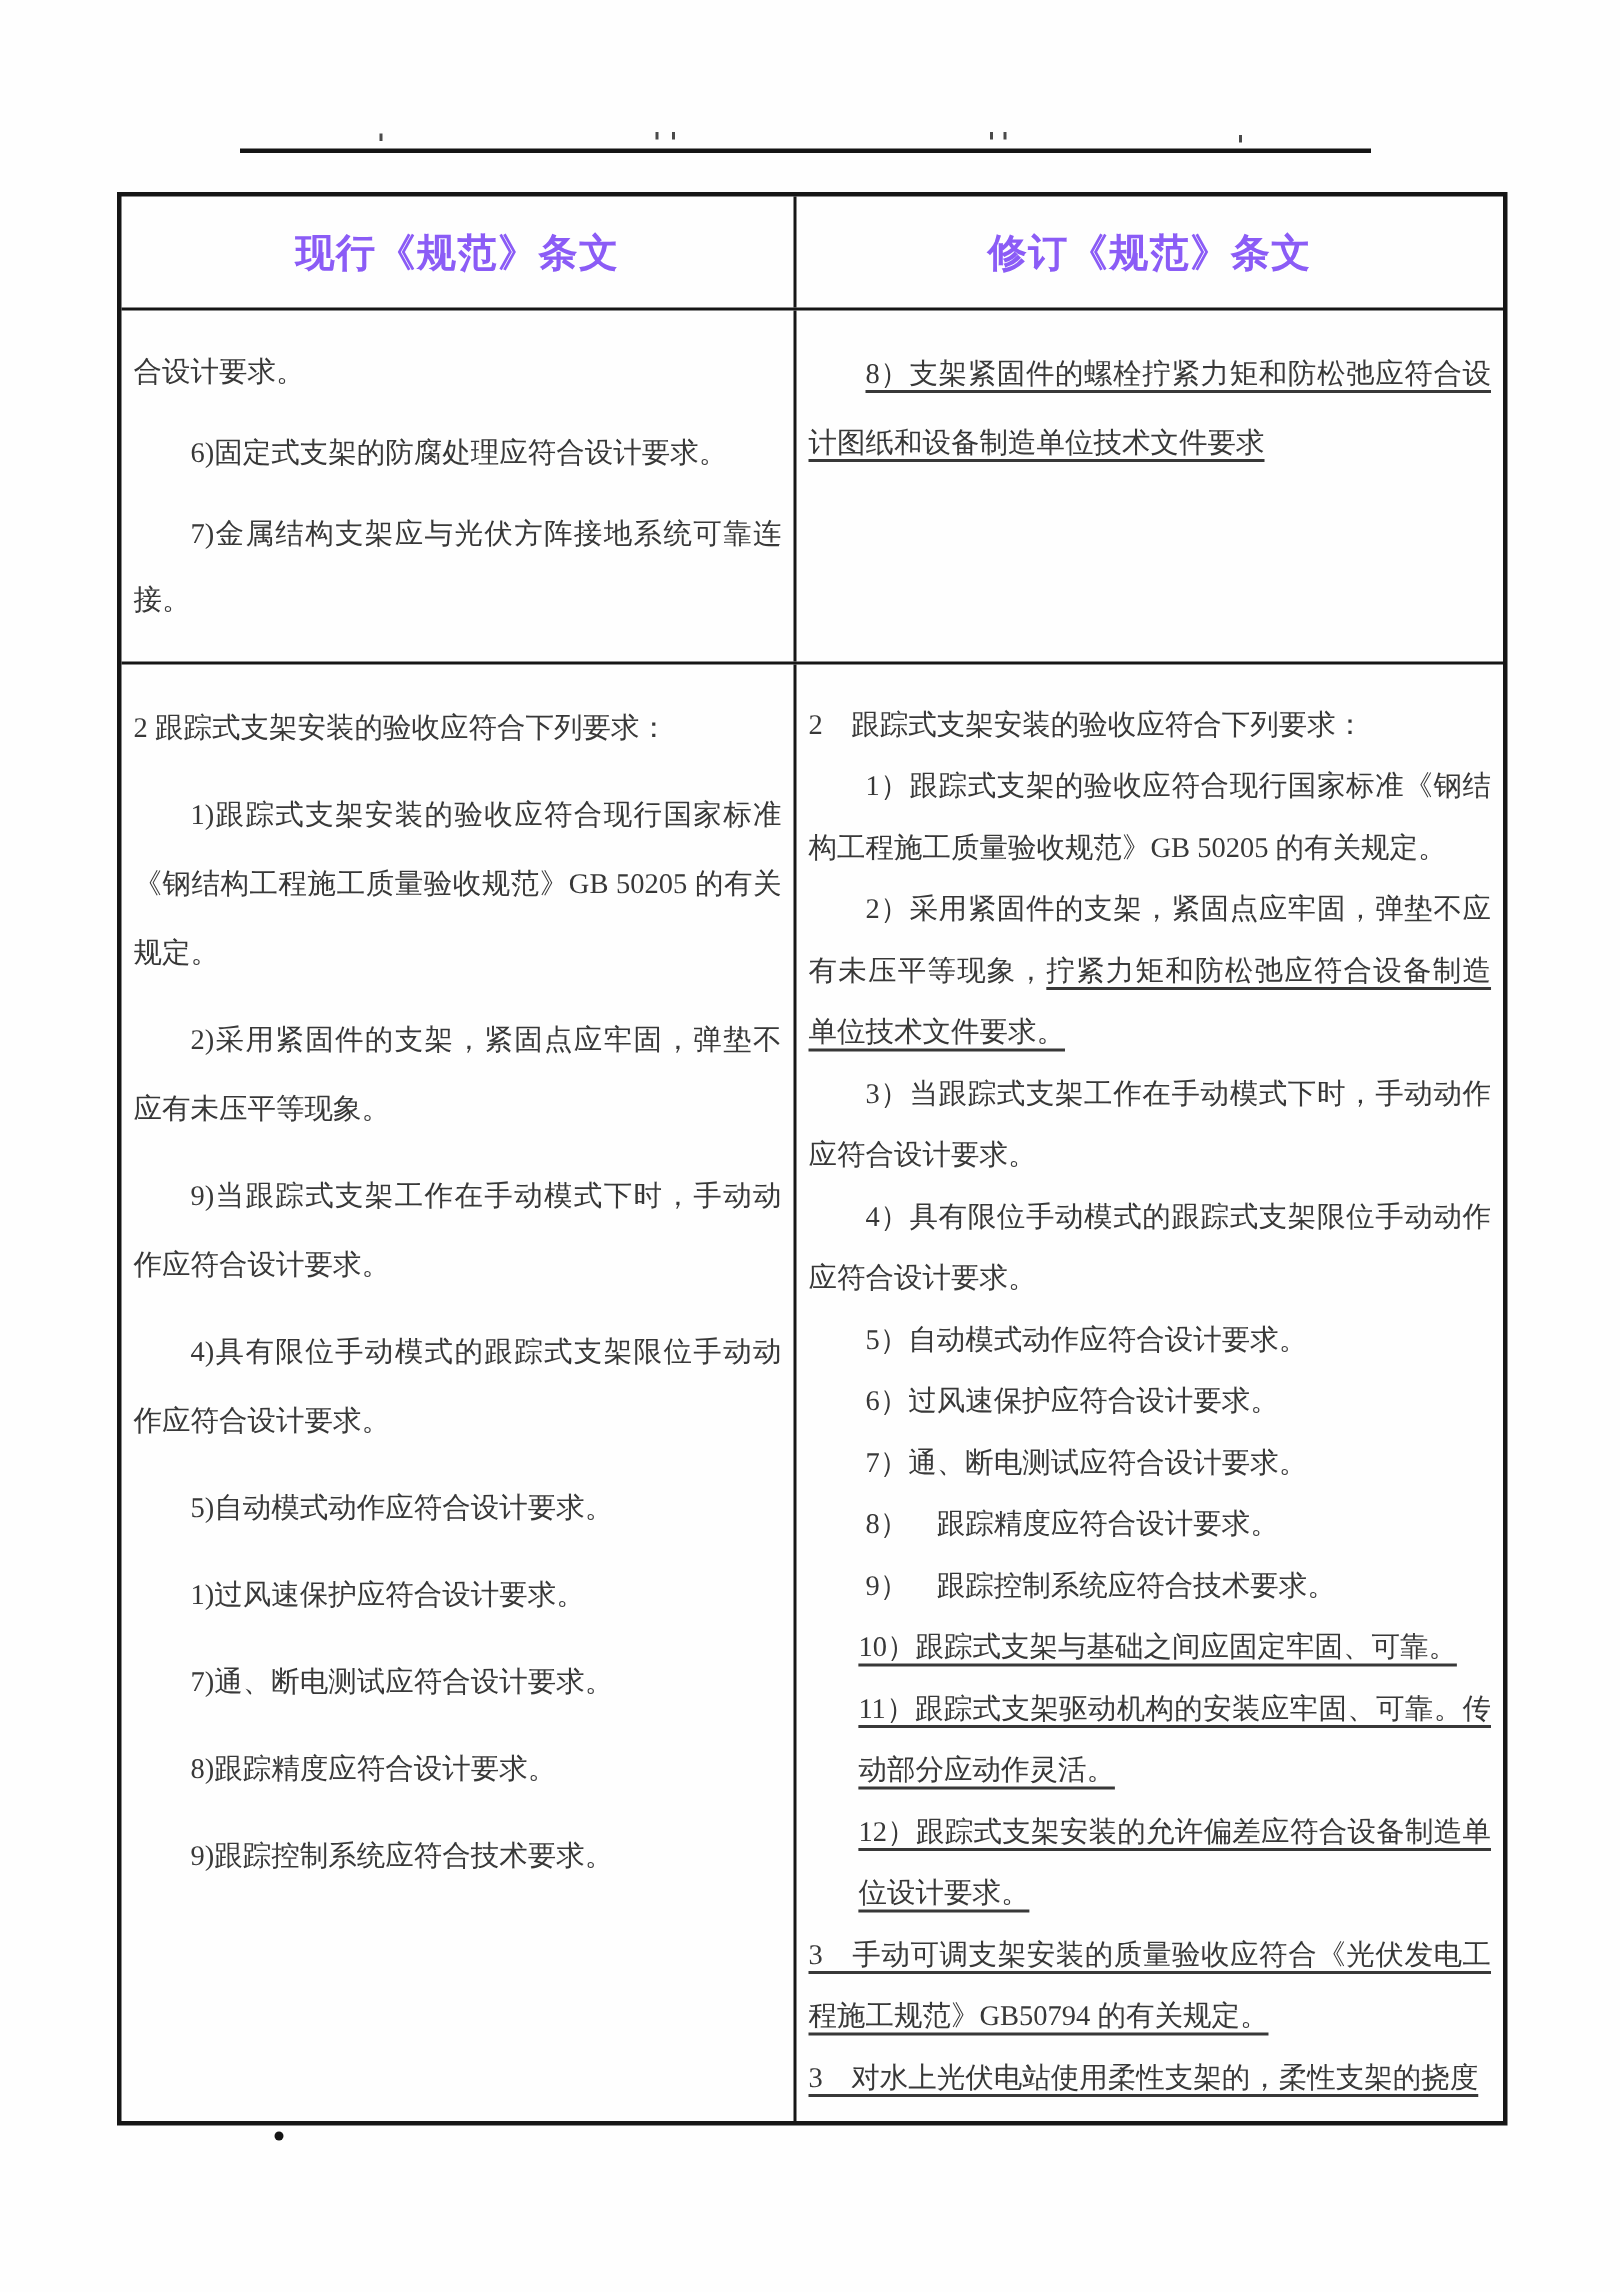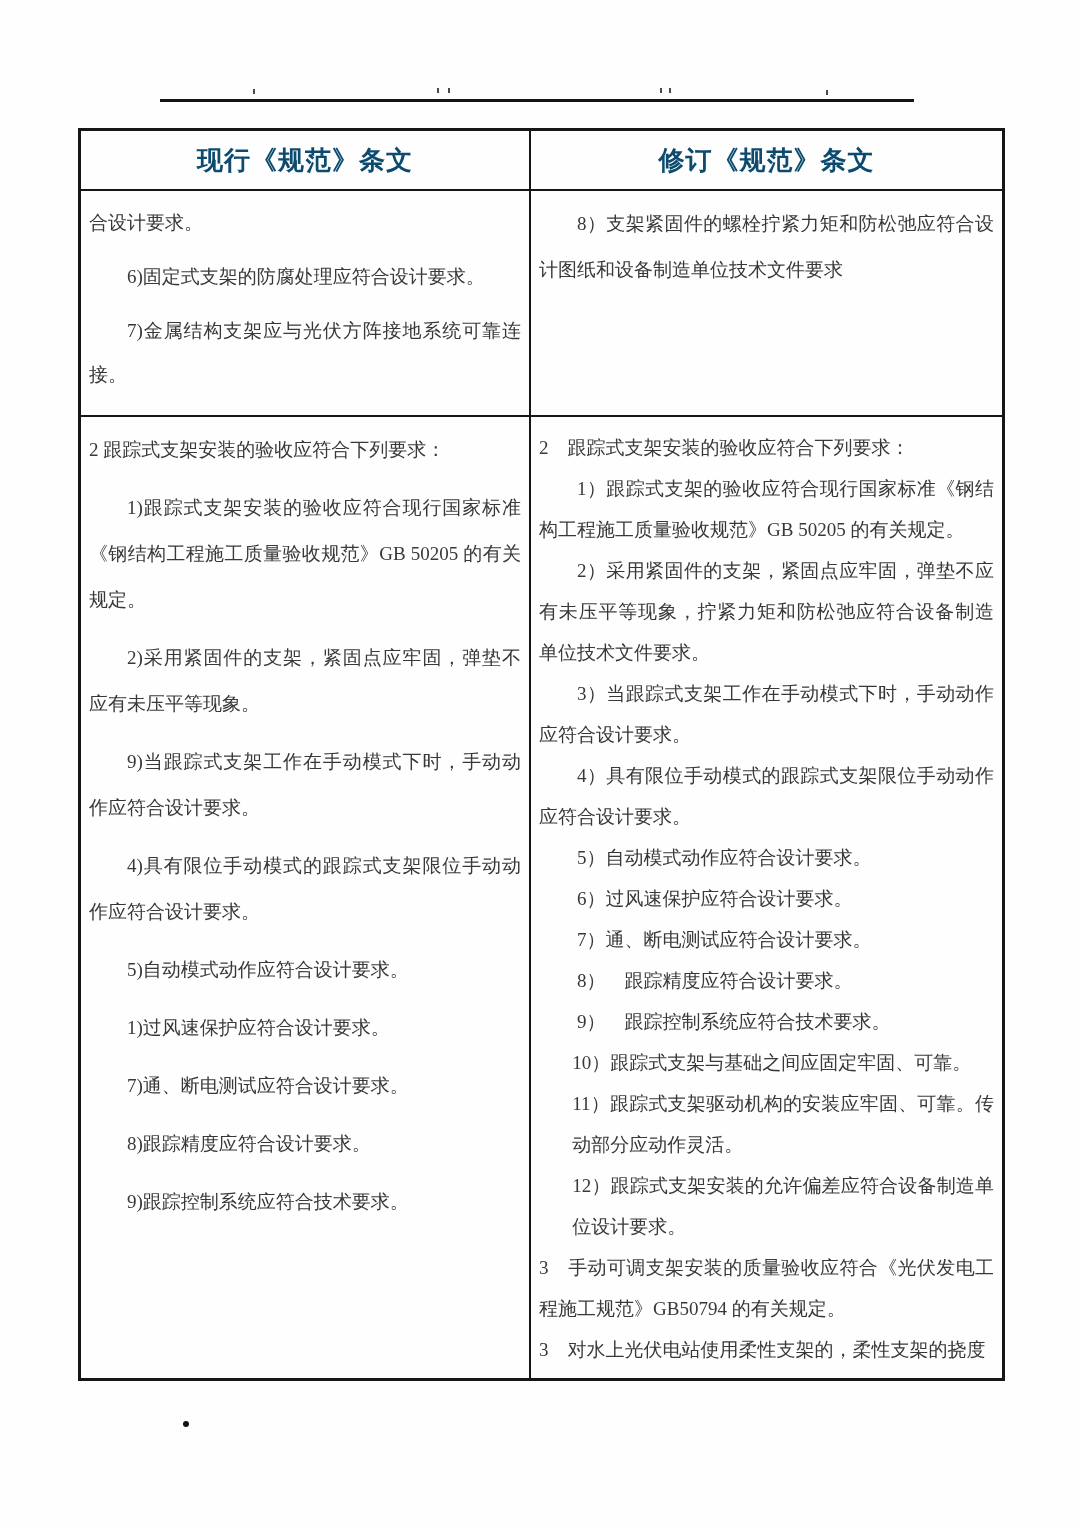--- a/index.html
+++ b/index.html
@@ -14,33 +14,33 @@
   .doc-table{
     position:absolute;left:78px;top:128px;width:927px;
     border:3px solid #161616;box-sizing:border-box;
     display:flex;flex-direction:column;background:#fefefe;
   }
   .t-row{display:flex;}
   .t-row + .t-row{border-top:2px solid #161616;}
   .t-cell{box-sizing:border-box;}
   .c-cur{width:450px;border-right:2px solid #161616;}
   .c-rev{flex:1;}
-  .h-cell{height:58px;display:flex;align-items:center;justify-content:center;
-    font-size:26px;font-weight:700;color:#0c4a6e;letter-spacing:1px;}
-  .body-cell{padding:10px 8px 8px 8px;}
+  .h-cell{height:74px;display:flex;align-items:center;justify-content:center;
+    font-size:26px;font-weight:700;color:#8b5cf6;letter-spacing:1px;}
+  .body-cell{padding:20px 8px 8px 8px;}
   .r1 .t-cell{min-height:196px;}
   .r2 .t-cell{min-height:940px;}
   .para{margin:0;text-align:justify;font-size:19px;}
   .c-cur .para{line-height:46px;margin-bottom:12px;}
   .r1 .c-cur .para{line-height:44px;margin-bottom:10px;}
   .r1 .c-rev .para{line-height:46px;}
   .r2 .c-rev .para{line-height:41px;margin:0;}
   .p-first{text-indent:2em;}
   .p-block{padding-left:1.75em;}
-  .u{text-underline-offset:5px;text-decoration-thickness:1.5px;}
+  .u{text-decoration:underline;text-underline-offset:5px;text-decoration-thickness:1.5px;}
   .stray-dot{position:absolute;left:183px;top:1421px;width:6px;height:6px;border-radius:50%;background:#141414;}
 </style>
 </head>
 <body>
 
 <div class="page">
 
   <div class="top-rule"></div>
 
   <div class="marks">

